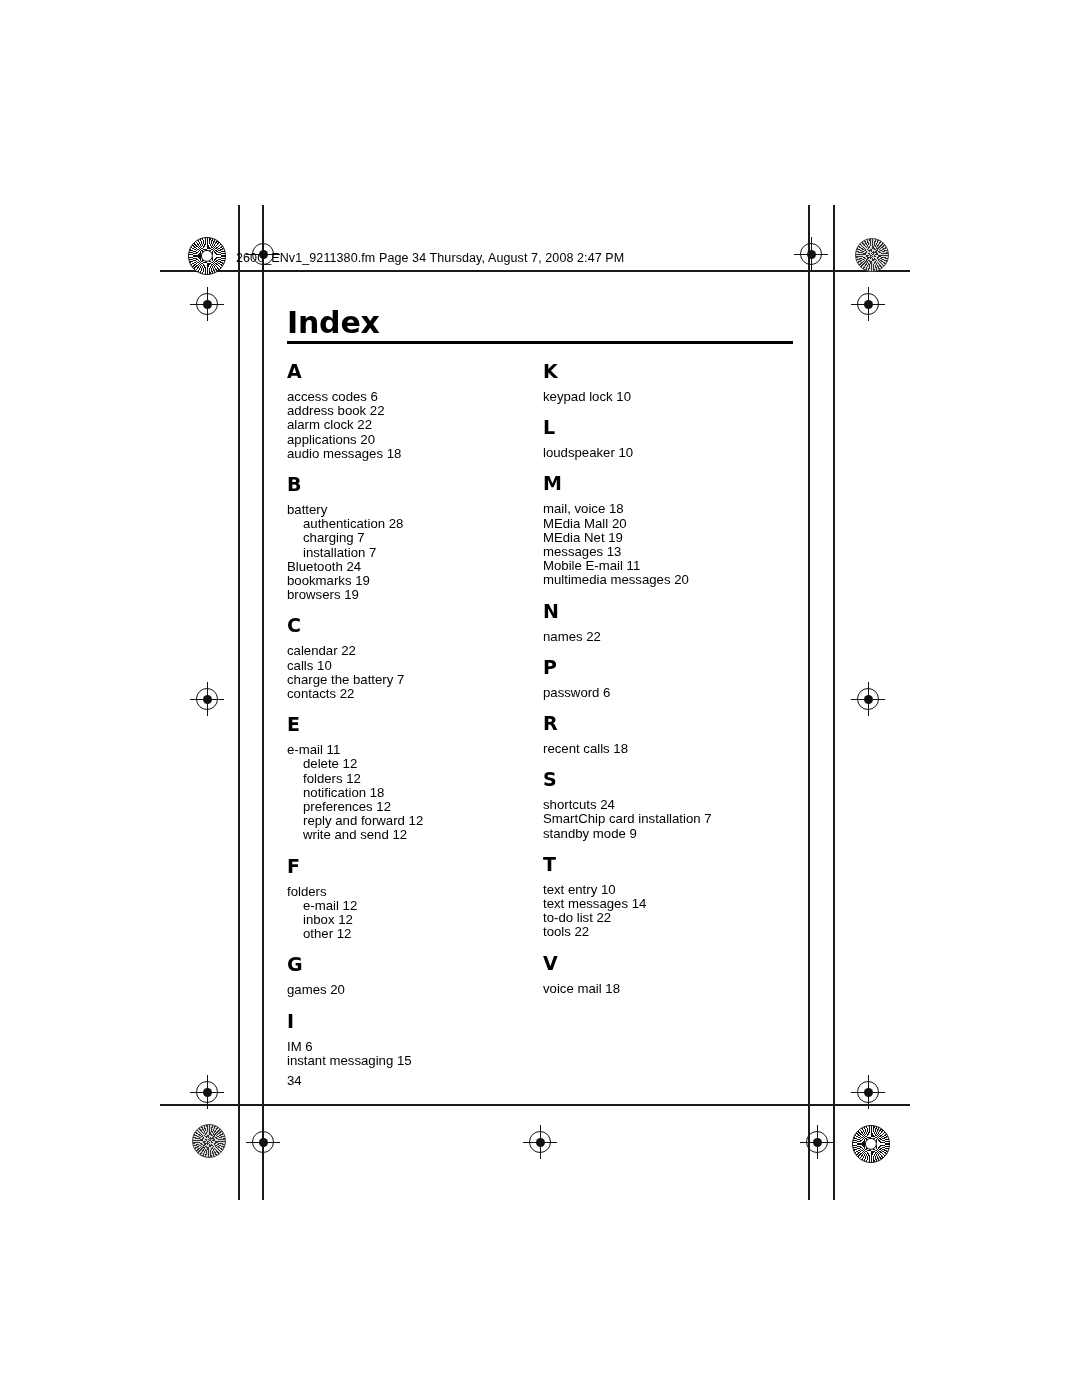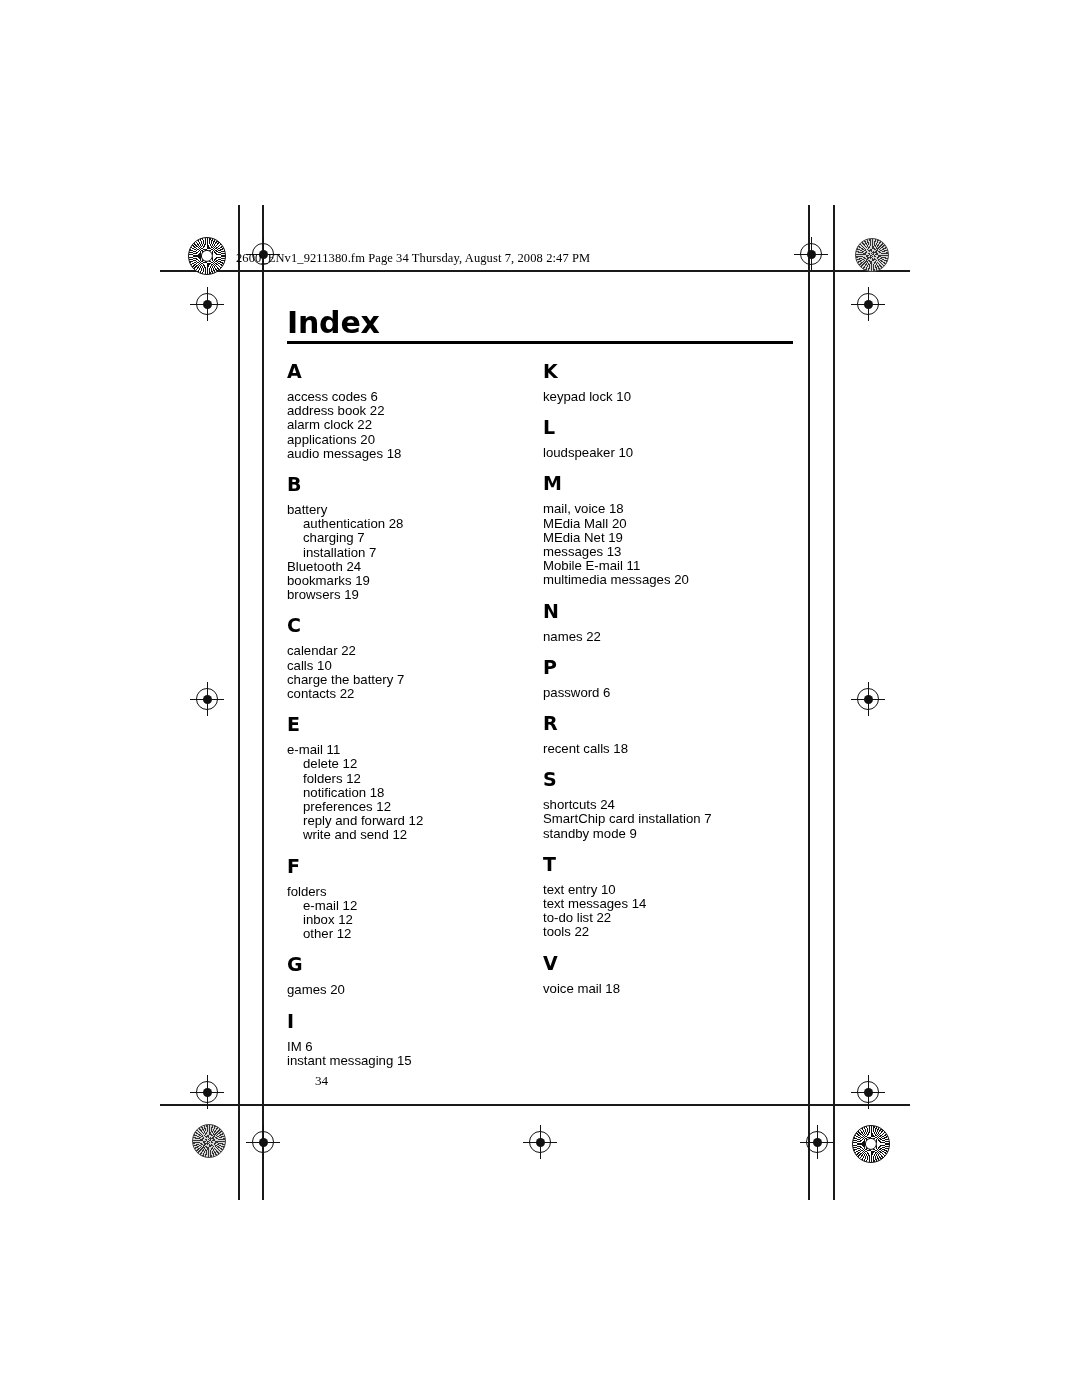--- a/index.html
+++ b/index.html
@@ -88,21 +88,21 @@
     border: 1px solid #444;
     box-sizing: border-box;
   }
 
   
   .header-line {
     position: absolute;
     left: 236px;
     top: 251px;
     font-size: 12.5px;
-    font-family: Liberation Serif, serif;
+    font-family: Liberation Sans, sans-serif;
     letter-spacing: 0.1px;
     white-space: nowrap;
     color: #000;
   }
 
   .page-title {
     position: absolute;
     left: 287px;
     top: 305px;
     font-size: 30px;
@@ -153,22 +153,21 @@
   }
   .entry.sub {
     padding-left: 16px;
   }
 
   .folio {
     position: absolute;
     left: 287px;
     top: 1073px;
     font-size: 13.2px;
-    font-family: Liberation Serif, serif;
-    margin-left: 28px;
+    font-family: Liberation Sans, sans-serif;
   }
 </style>
 </head>
 <body>
 
 <div>
 
   <div class="crop-line" style="left:160px; top:270px; width:750px; height:1.5px;"></div>
   <div class="crop-line" style="left:160px; top:1104px; width:750px; height:1.5px;"></div>
 

